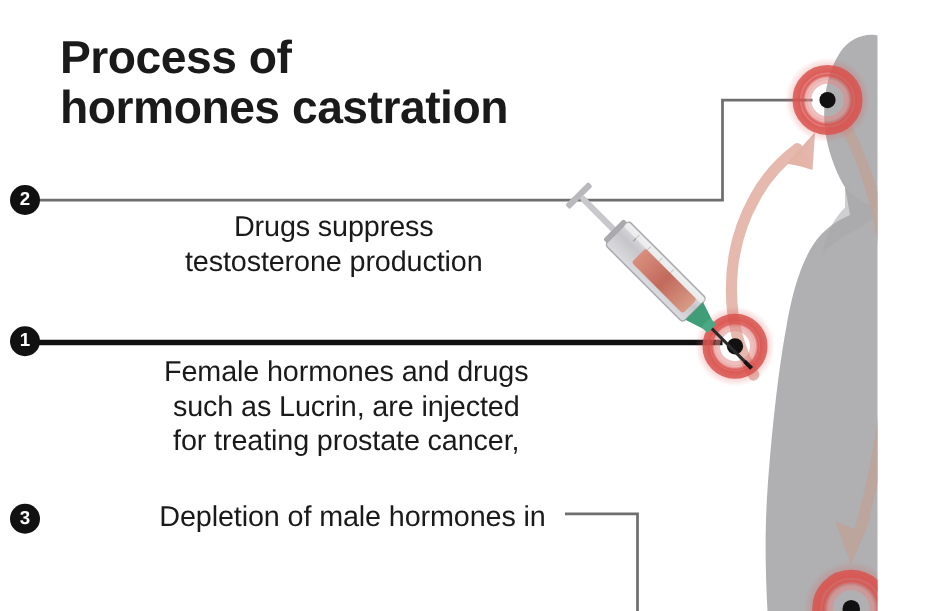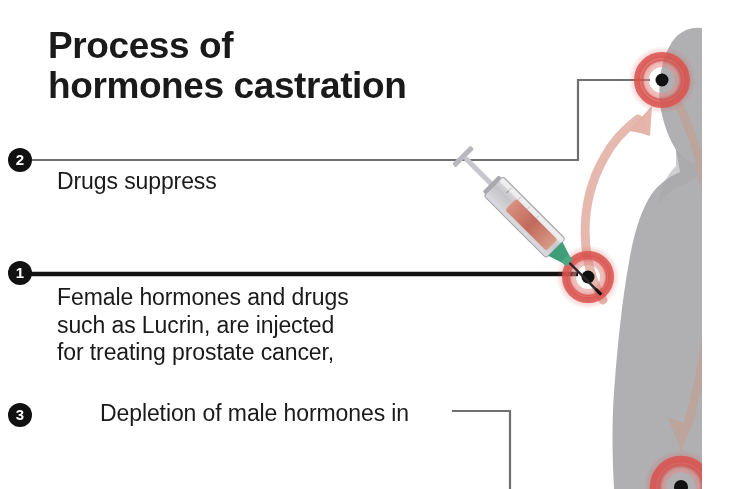--- a/index.html
+++ b/index.html
@@ -57,34 +57,35 @@
     box-sizing: border-box;
   }
 
   .step-text {
     position: absolute;
     font-size: 23px;
     line-height: 1.20;
     color: #1a1a1a;
     font-weight: normal;
     letter-spacing: -0.1px;
+    text-align: center;
   }
   .step-text .ln { display: block; white-space: nowrap; }
 
   
   #step-2 .bullet { left: 8px; top: 148px; }
   #step-2 .step-text { left: 57px; top: 168px; width: 420px; }
 
   
   #step-1 .bullet { left: 8px; top: 261px; }
   #step-1 .step-text { left: 57px; top: 284px; width: 440px; }
 
   
   #step-3 .bullet { left: 8px; top: 403px; }
-  #step-3 .step-text { left: 57px; top: 400px; width: 450px; margin-left: 43px; }
+  #step-3 .step-text { left: 57px; top: 400px; width: 450px; }
 
   
   .credit {
     position: absolute;
     left: 6px;
     top: 461px;
     font-size: 12.5px;
     font-weight: bold;
     color: #2b2b2b;
     letter-spacing: -0.2px;
@@ -210,20 +211,21 @@
 
   <div class="title">
     <span class="title-line">Process of</span>
     <span class="title-line">hormones castration</span>
   </div>
 
   <div class="step" id="step-2">
     <div class="bullet">2</div>
     <div class="step-text">
       <span class="ln">Drugs suppress</span>
+      <span class="ln">testosterone production</span>
     </div>
   </div>
 
   <div class="step" id="step-1">
     <div class="bullet">1</div>
     <div class="step-text">
       <span class="ln">Female hormones and drugs</span>
       <span class="ln">such as Lucrin, are injected</span>
       <span class="ln">for treating prostate cancer,</span>
     </div>

